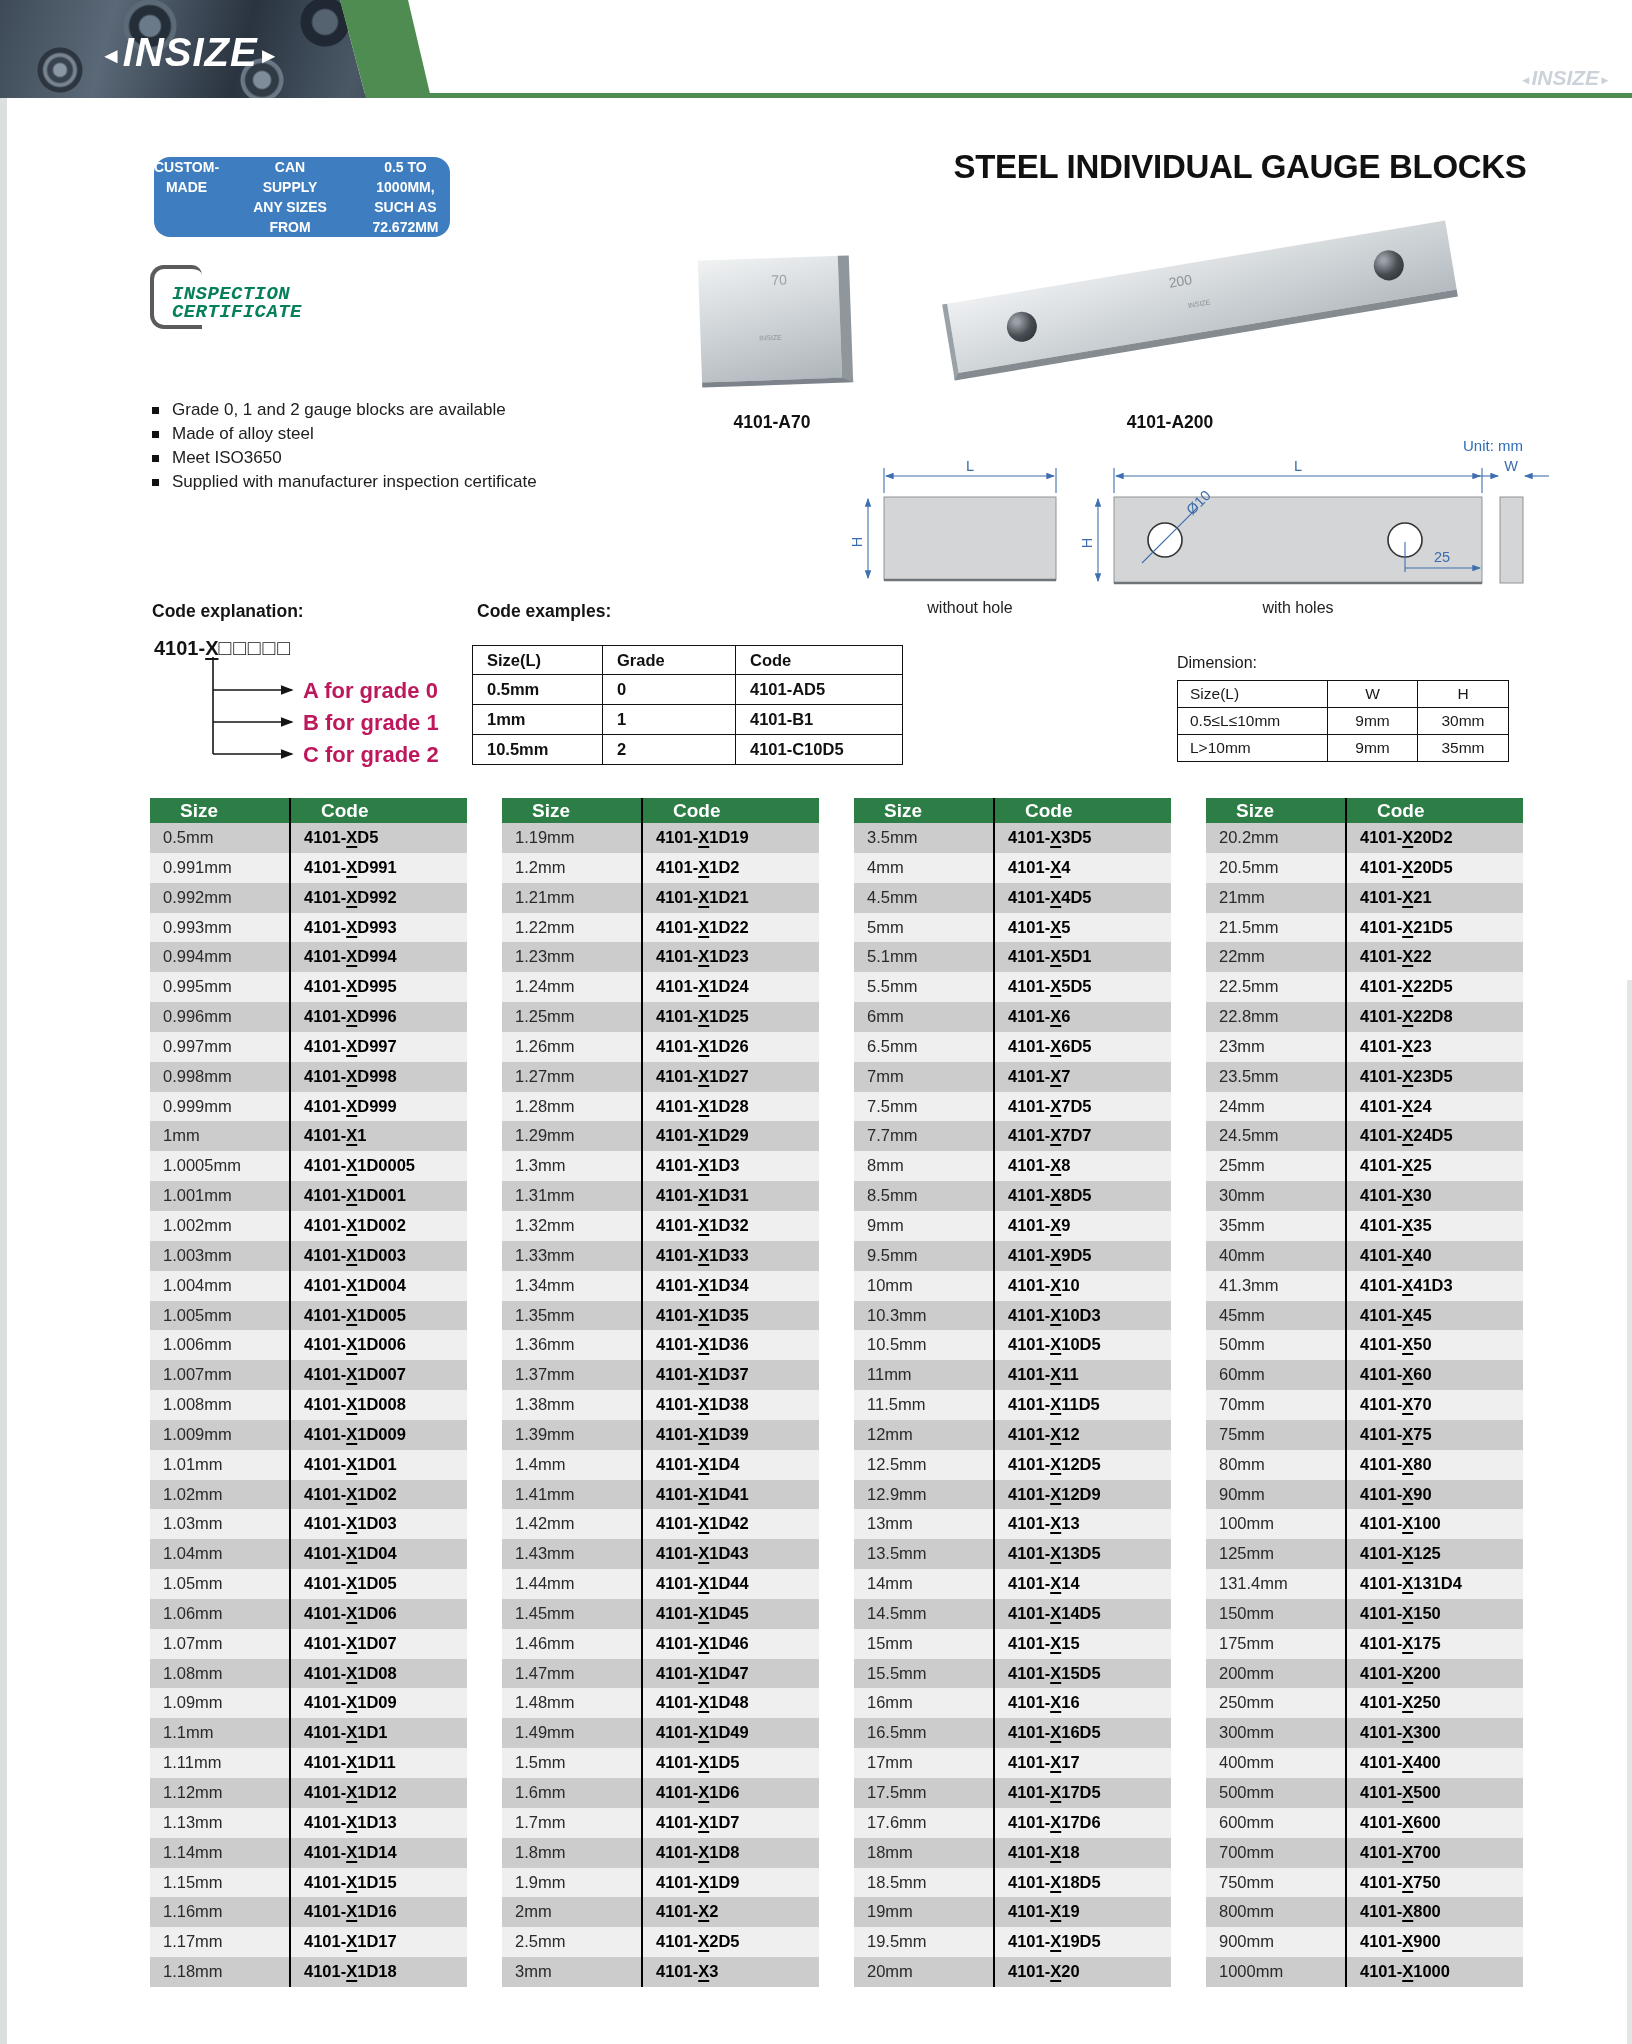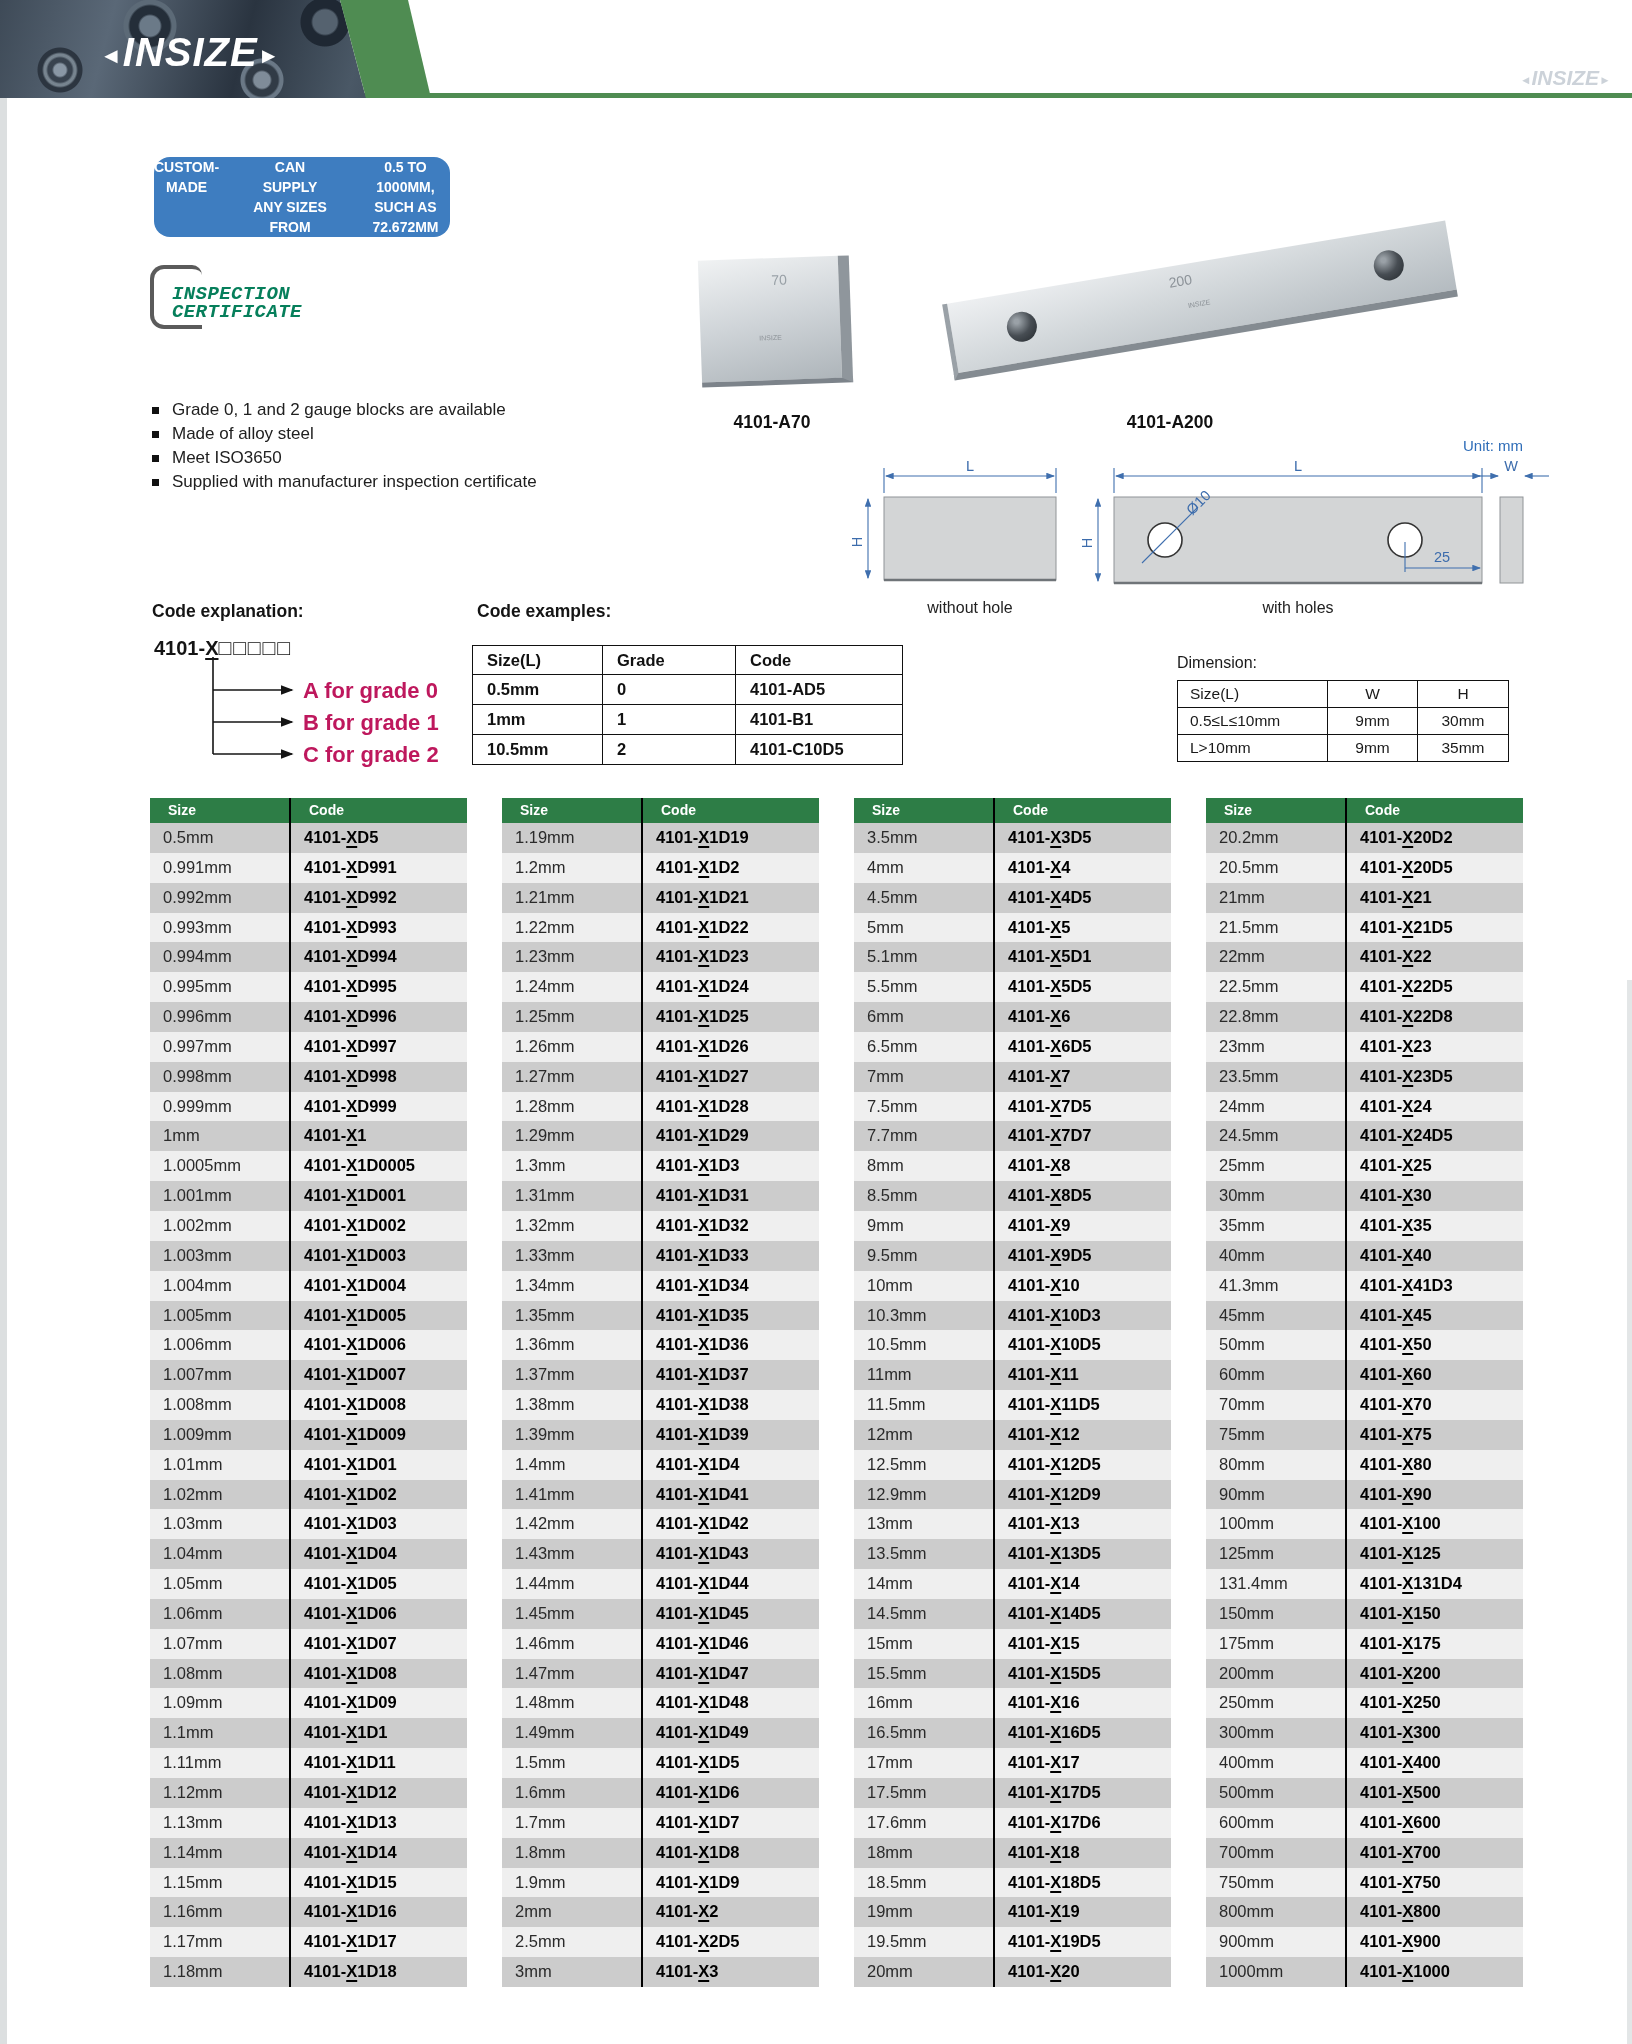--- a/index.html
+++ b/index.html
@@ -101,21 +101,21 @@
   .dim-table table{table-layout:fixed;}
   .dim-table td,.dim-table th{border:1.4px solid #111;font-size:15.5px;font-weight:normal;
     padding:0;height:26px;background:#fff;color:#1a1a1a;}
   .dim-table .c0{text-align:left;padding-left:12px;}
   .dim-table .cc{text-align:center;}
 
   
   .sc-wrap{left:150px;top:798px;width:1373px;display:grid;grid-template-columns:repeat(4,317px);gap:0 35px;}
   .sc-table{width:317px;}
   .sc-head{display:grid;grid-template-columns:139px 178px;height:25px;background:#2d7d46;}
-  .sc-head div{color:#fff;font-weight:bold;font-size:14px;line-height:25px;padding-left:18px;box-sizing:border-box;}
+  .sc-head div{color:#fff;font-weight:bold;font-size:19px;line-height:25px;padding-left:30px;box-sizing:border-box;}
   .sc-head .hc{border-left:2px solid #000;}
   .sc-row{display:grid;grid-template-columns:139px 178px;height:29.85px;}
   .sc-row:nth-child(odd){background:#cccccc;}
   .sc-row:nth-child(even){background:#efefef;}
   .sc-size{font-size:16.5px;color:#2a2a2a;line-height:29.85px;padding-left:13px;box-sizing:border-box;}
   .sc-code{font-size:16.5px;font-weight:bold;color:#000;line-height:29.85px;padding-left:13px;
     border-left:2px solid #000;box-sizing:border-box;}
 </style>
 </head>
 <body>
@@ -125,20 +125,21 @@
   <div class="abs edge-right"></div>
 
   <div class="abs banner">
     <div class="banner-line"></div>
     <div class="banner-photo"></div>
     <div class="banner-chevron"></div>
     <div class="brand-logo"><span class="arr">◄</span><span>INSIZE</span><span class="arr">►</span></div>
   </div>
   <div class="abs watermark"><span class="arr">◄</span><span>INSIZE</span><span class="arr">►</span></div>
 
+  <div class="abs page-title">STEEL INDIVIDUAL GAUGE BLOCKS</div>
 
   <div class="abs promo">
     <div>CUSTOM-MADE</div>
     <div>CAN SUPPLY ANY SIZES FROM</div>
     <div>0.5 TO 1000MM, SUCH AS 72.672MM</div>
   </div>
 
   <div class="abs cert">
     <div class="cert-bracket"></div>
     <div class="cert-text">

